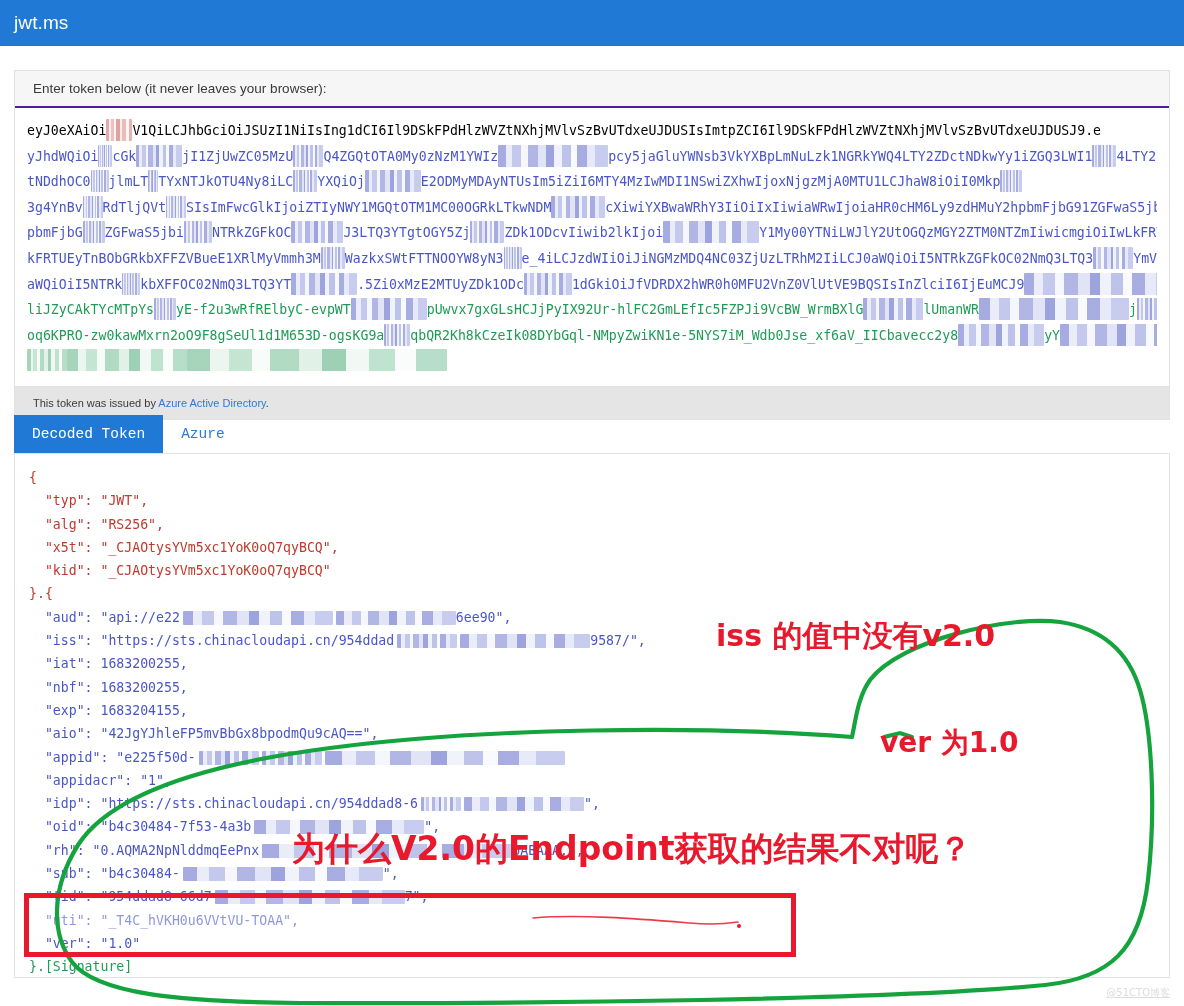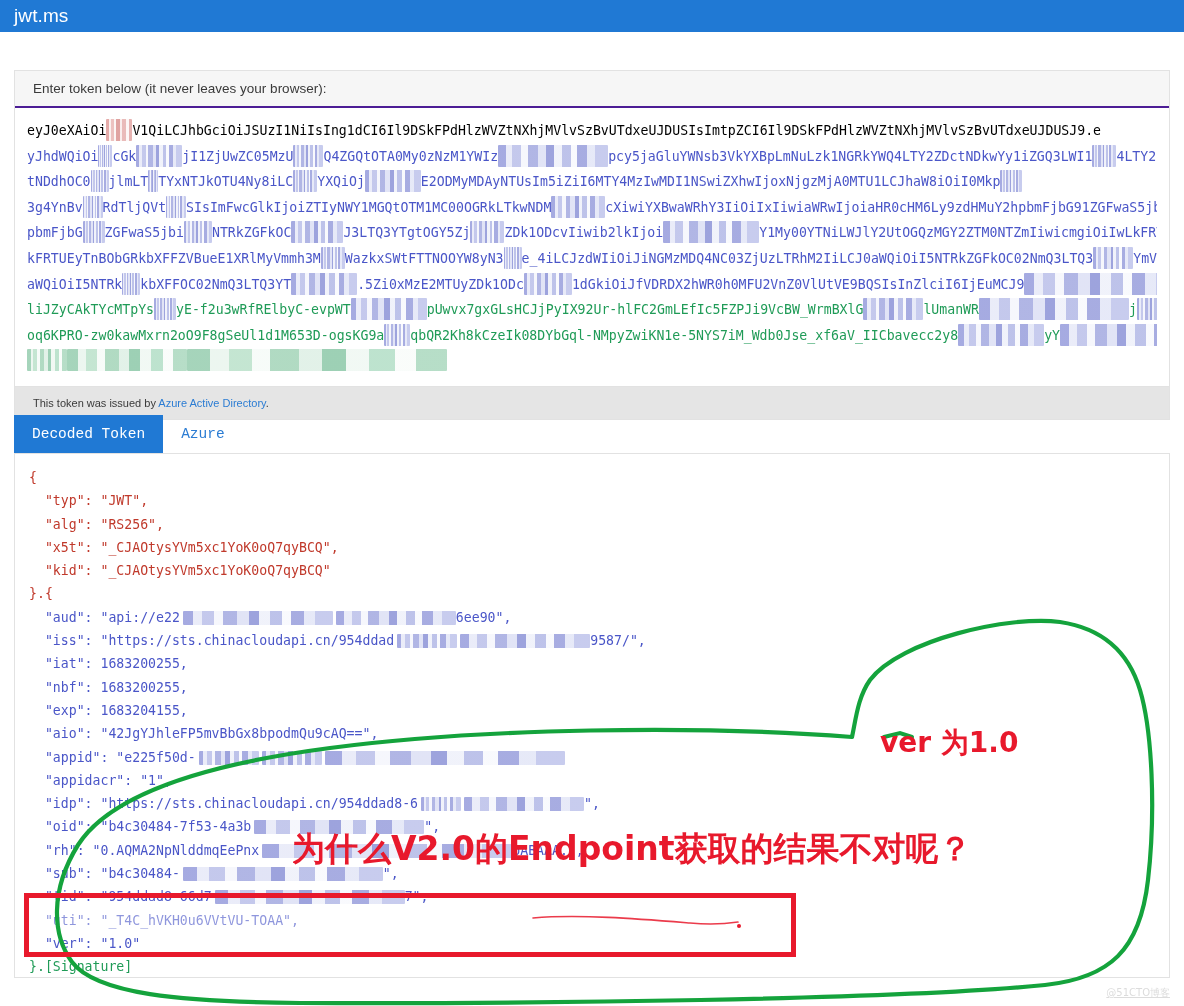--- a/index.html
+++ b/index.html
@@ -7,21 +7,21 @@
     margin: 0; padding: 0;
     width: 1184px; height: 1006px;
     background: #ffffff;
     font-family: "Liberation Sans", sans-serif;
     overflow: hidden;
   }
   #root { position: relative; width: 1184px; height: 1006px; background:#fff; }
 
   
   .appbar {
-    position: absolute; left:0; top:0; width:1184px; height:32px;
+    position: absolute; left:0; top:0; width:1184px; height:46px;
     background:#2079d4;
     display:flex; align-items:center;
   }
   .appbar-title {
     color:#ffffff; font-size:19px; font-weight:400; padding-left:14px;
     letter-spacing:.1px;
   }
 
   
   .token-panel {
@@ -207,19 +207,20 @@
                C 858,697 856,718 852,737 Z" fill="none" stroke="#14a33c" stroke-width="4.2" stroke-linecap="round" stroke-linejoin="round"></path>
 
       <path d="M 533,918 C 580,914 640,919 690,923 C 710,925 725,924 738,922" fill="none" stroke="#e8192c" stroke-width="1.6" stroke-linecap="round" opacity="0.85"></path>
       <circle cx="739" cy="926" r="2" fill="#e8192c"></circle>
 
       <path d="M 884,737 L 900,733 L 912,737" fill="none" stroke="#14a33c" stroke-width="4" stroke-linecap="round"></path>
     </svg>
 
     <div class="redbox"></div>
 
+    <div class="anno" id="anno-iss">iss 的值中没有v2.0</div>
     <div class="anno" id="anno-ver">ver 为1.0</div>
     <div class="anno" id="anno-why">为什么V2.0的Endpoint获取的结果不对呢？</div>
 
     <div class="watermark">@51CTO博客</div>
   </div>
 
 </div>
 
 </body></html>

